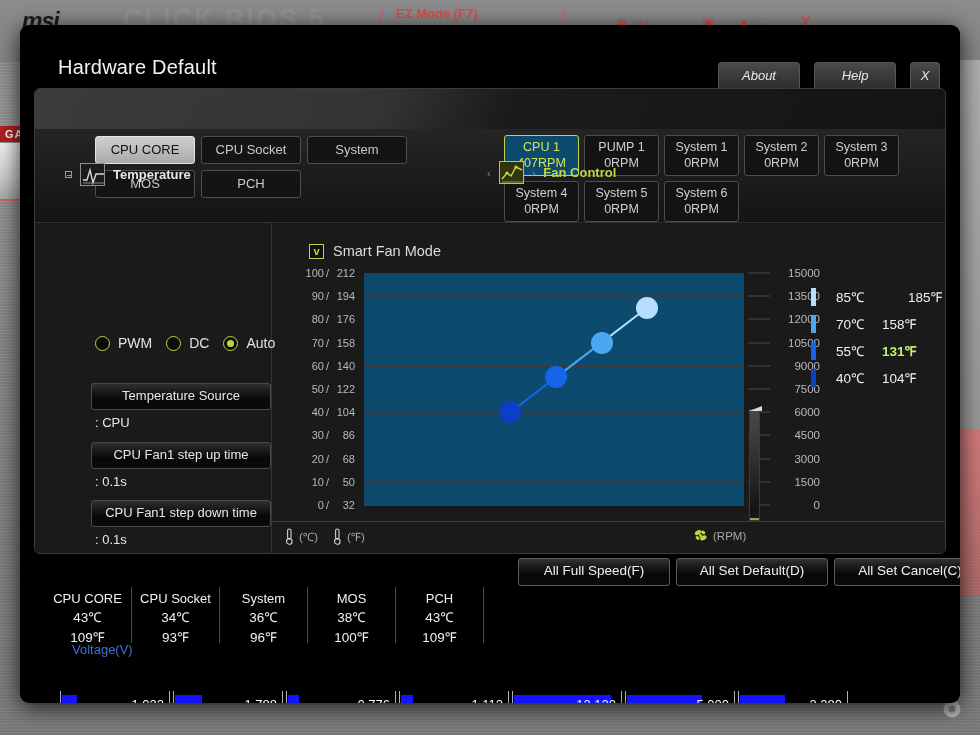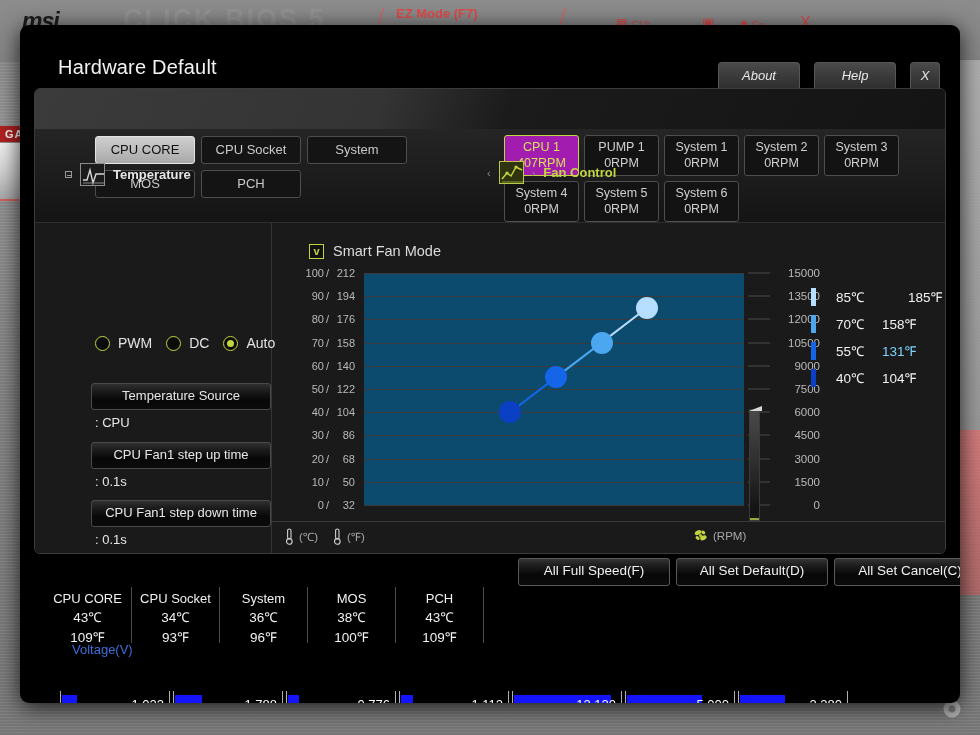--- a/index.html
+++ b/index.html
@@ -138,21 +138,21 @@
   }
   .chipbtn.sel {
     background:linear-gradient(180deg,#cfcfcf,#a9a9a9);
     color:#111; border-color:#e4e4e4; font-weight:normal;
   }
   .fanbtn {
     background:#131313; border:1px solid #4e4e4e; border-radius:3px;
     color:#cfcfcf; font-size:12.5px; text-align:center;
     padding:3px 0 4px; line-height:1.28;
   }
-  .fanbtn.sel { border-color:#c3d541; color:#d5e357; background:#a21caf; }
+  .fanbtn.sel { border-color:#c3d541; color:#d5e357; background:#0c4a6e; }
   .fanbtn .rpm { display:block; }
 
   #temp-grid { position:absolute; left:60px; top:47px; display:flex; flex-wrap:wrap; gap:6px; width:350px; }
   #temp-grid .chipbtn { width:100px; }
   #fan-grid { position:absolute; left:469px; top:46px; display:flex; flex-wrap:wrap; gap:5px; width:430px; }
   #fan-grid .fanbtn { width:75px; }
 
   #board-body { position:absolute; left:0; top:134px; width:100%; height:332px; background:#1a1a1a; }
   #vdivider { position:absolute; left:236px; top:0; width:1px; height:100%; background:#343434; }
 
@@ -479,21 +479,21 @@
             </div>
             <div style="display: flex; align-items: center; gap: 0px; height: 27px;">
               <span style="width: 5px; height: 18px; background: rgb(75, 167, 240); margin-right: 20px;"></span>
               <span style="color: rgb(240, 240, 240); font-size: 13.5px; width: 46px;">70℃</span>
               <span style="color: rgb(240, 240, 240); font-size: 13.5px; width: 52px;">158℉</span>
               <span style="color: rgb(240, 240, 240); font-size: 13.5px; width: 42px; text-align: right;">63%</span>
             </div>
             <div style="display: flex; align-items: center; gap: 0px; height: 27px;">
               <span style="width: 5px; height: 18px; background: rgb(21, 101, 232); margin-right: 20px;"></span>
               <span style="color: rgb(240, 240, 240); font-size: 13.5px; width: 46px;">55℃</span>
-              <span style="color: #7dd3fc; font-size: 13.5px; width: 52px;">131℉</span>
+              <span style="color: #bef264; font-size: 13.5px; width: 52px; font-weight: bold;">131℉</span>
               <span style="color: rgb(240, 240, 240); font-size: 13.5px; width: 42px; text-align: right;">38%</span>
             </div>
             <div style="display: flex; align-items: center; gap: 0px; height: 27px;">
               <span style="width: 5px; height: 18px; background: rgb(11, 63, 196); margin-right: 20px;"></span>
               <span style="color: rgb(240, 240, 240); font-size: 13.5px; width: 46px;">40℃</span>
               <span style="color: rgb(240, 240, 240); font-size: 13.5px; width: 52px;">104℉</span>
               <span style="color: rgb(240, 240, 240); font-size: 13.5px; width: 42px; text-align: right;">13%</span>
             </div>
           </div>
 

